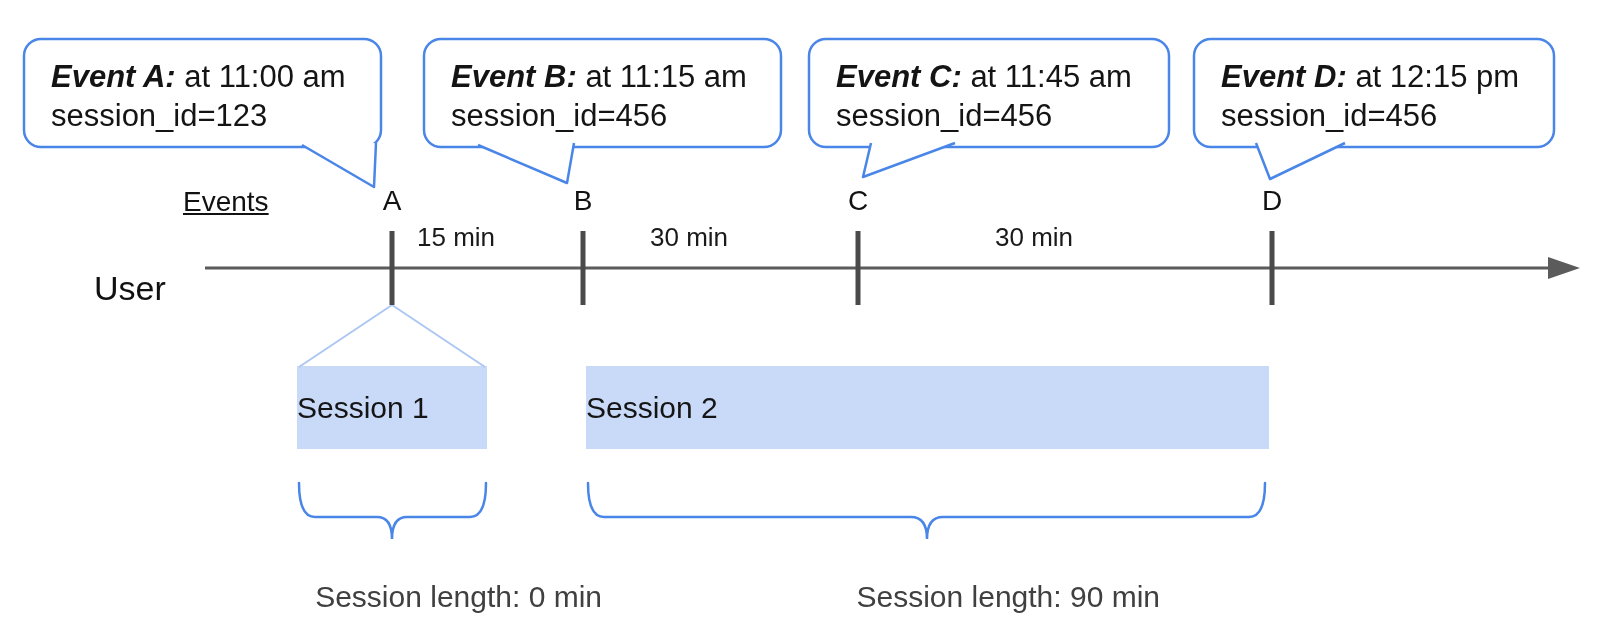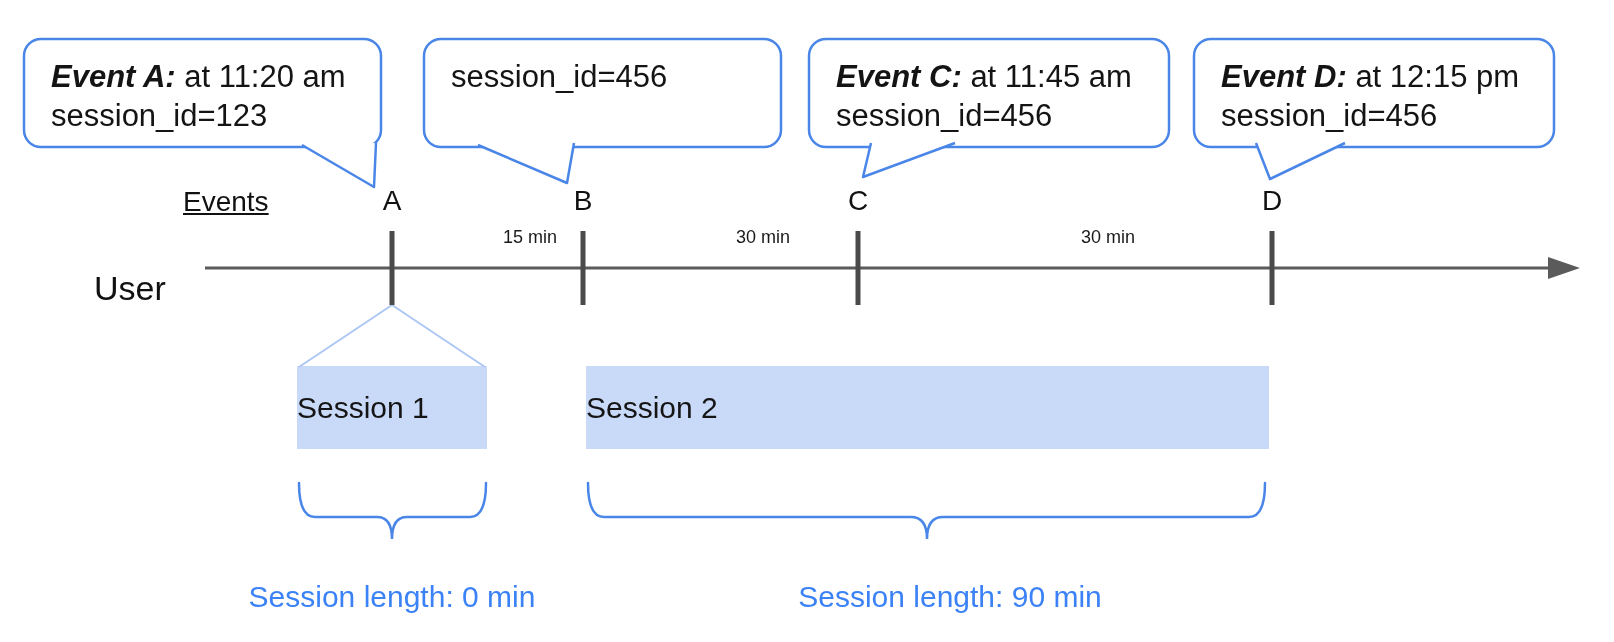--- a/index.html
+++ b/index.html
@@ -7,23 +7,23 @@
     position:relative;width:1614px;height:642px;background:#ffffff;
     font-family:"Liberation Sans","DejaVu Sans",sans-serif;color:#111;overflow:hidden;
   }
   #shapes{position:absolute;left:0;top:0;}
   .abs{position:absolute;}
   .callout-text{font-size:31px;line-height:39px;white-space:nowrap;color:#141414;}
   .callout-text b{font-weight:700;font-style:italic;}
   .axis-label{font-size:28px;line-height:28px;}
   .user-label{font-size:34px;line-height:34px;margin-top:20px;}
   .event-letter{font-size:28px;line-height:28px;width:60px;text-align:center;}
-  .interval-label{font-size:18px;line-height:26px;width:140px;text-align:right;color:#1a1a1a;}
+  .interval-label{font-size:26px;line-height:26px;width:140px;text-align:left;color:#1a1a1a;}
   .session-label{font-size:30px;line-height:30px;color:#151515;}
-  .length-label{font-size:30px;line-height:30px;width:420px;text-align:center;color:#3b82f6;}
+  .length-label{font-size:30px;line-height:30px;width:420px;text-align:right;color:#404040;}
 </style>
 </head>
 <body>
 
 <div id="stage">
 
   <svg id="shapes" width="1614" height="642" viewBox="0 0 1614 642">
 
     <rect x="297" y="366" width="190" height="83" fill="#c9daf8"></rect>
     <rect x="586" y="366" width="683" height="83" fill="#c9daf8"></rect>
@@ -54,24 +54,25 @@
       <rect x="809" y="39" width="360" height="108" rx="17" fill="#ffffff" stroke="#4a86e8" stroke-width="2.5"></rect>
       <path d="M 871,143 L 863,177 L 955,143" fill="#ffffff" stroke="#4a86e8" stroke-width="2.5" stroke-linejoin="round"></path>
     </g>
     <g>
       <rect x="1194" y="39" width="360" height="108" rx="17" fill="#ffffff" stroke="#4a86e8" stroke-width="2.5"></rect>
       <path d="M 1256,143 L 1270,179 L 1345,143" fill="#ffffff" stroke="#4a86e8" stroke-width="2.5" stroke-linejoin="round"></path>
     </g>
   </svg>
 
   <div class="abs callout-text" style="left:51px;top:57px;">
-    <div><b>Event A:</b> <span>at 11:20 am</span></div>
+    <div><b>Event A:</b> <span>at 11:00 am</span></div>
     <div>session_id=123</div>
   </div>
   <div class="abs callout-text" style="left:451px;top:57px;">
+    <div><b>Event B:</b> <span>at 11:15 am</span></div>
     <div>session_id=456</div>
   </div>
   <div class="abs callout-text" style="left:836px;top:57px;">
     <div><b>Event C:</b> <span>at 11:45 am</span></div>
     <div>session_id=456</div>
   </div>
   <div class="abs callout-text" style="left:1221px;top:57px;">
     <div><b>Event D:</b> <span>at 12:15 pm</span></div>
     <div>session_id=456</div>
   </div>

